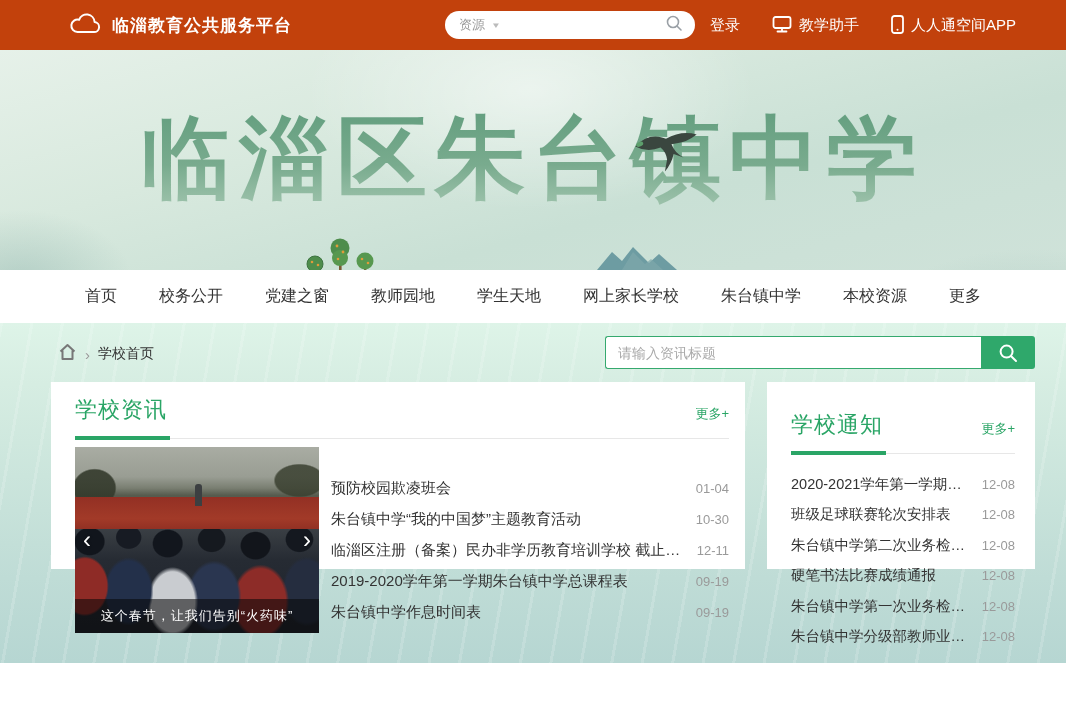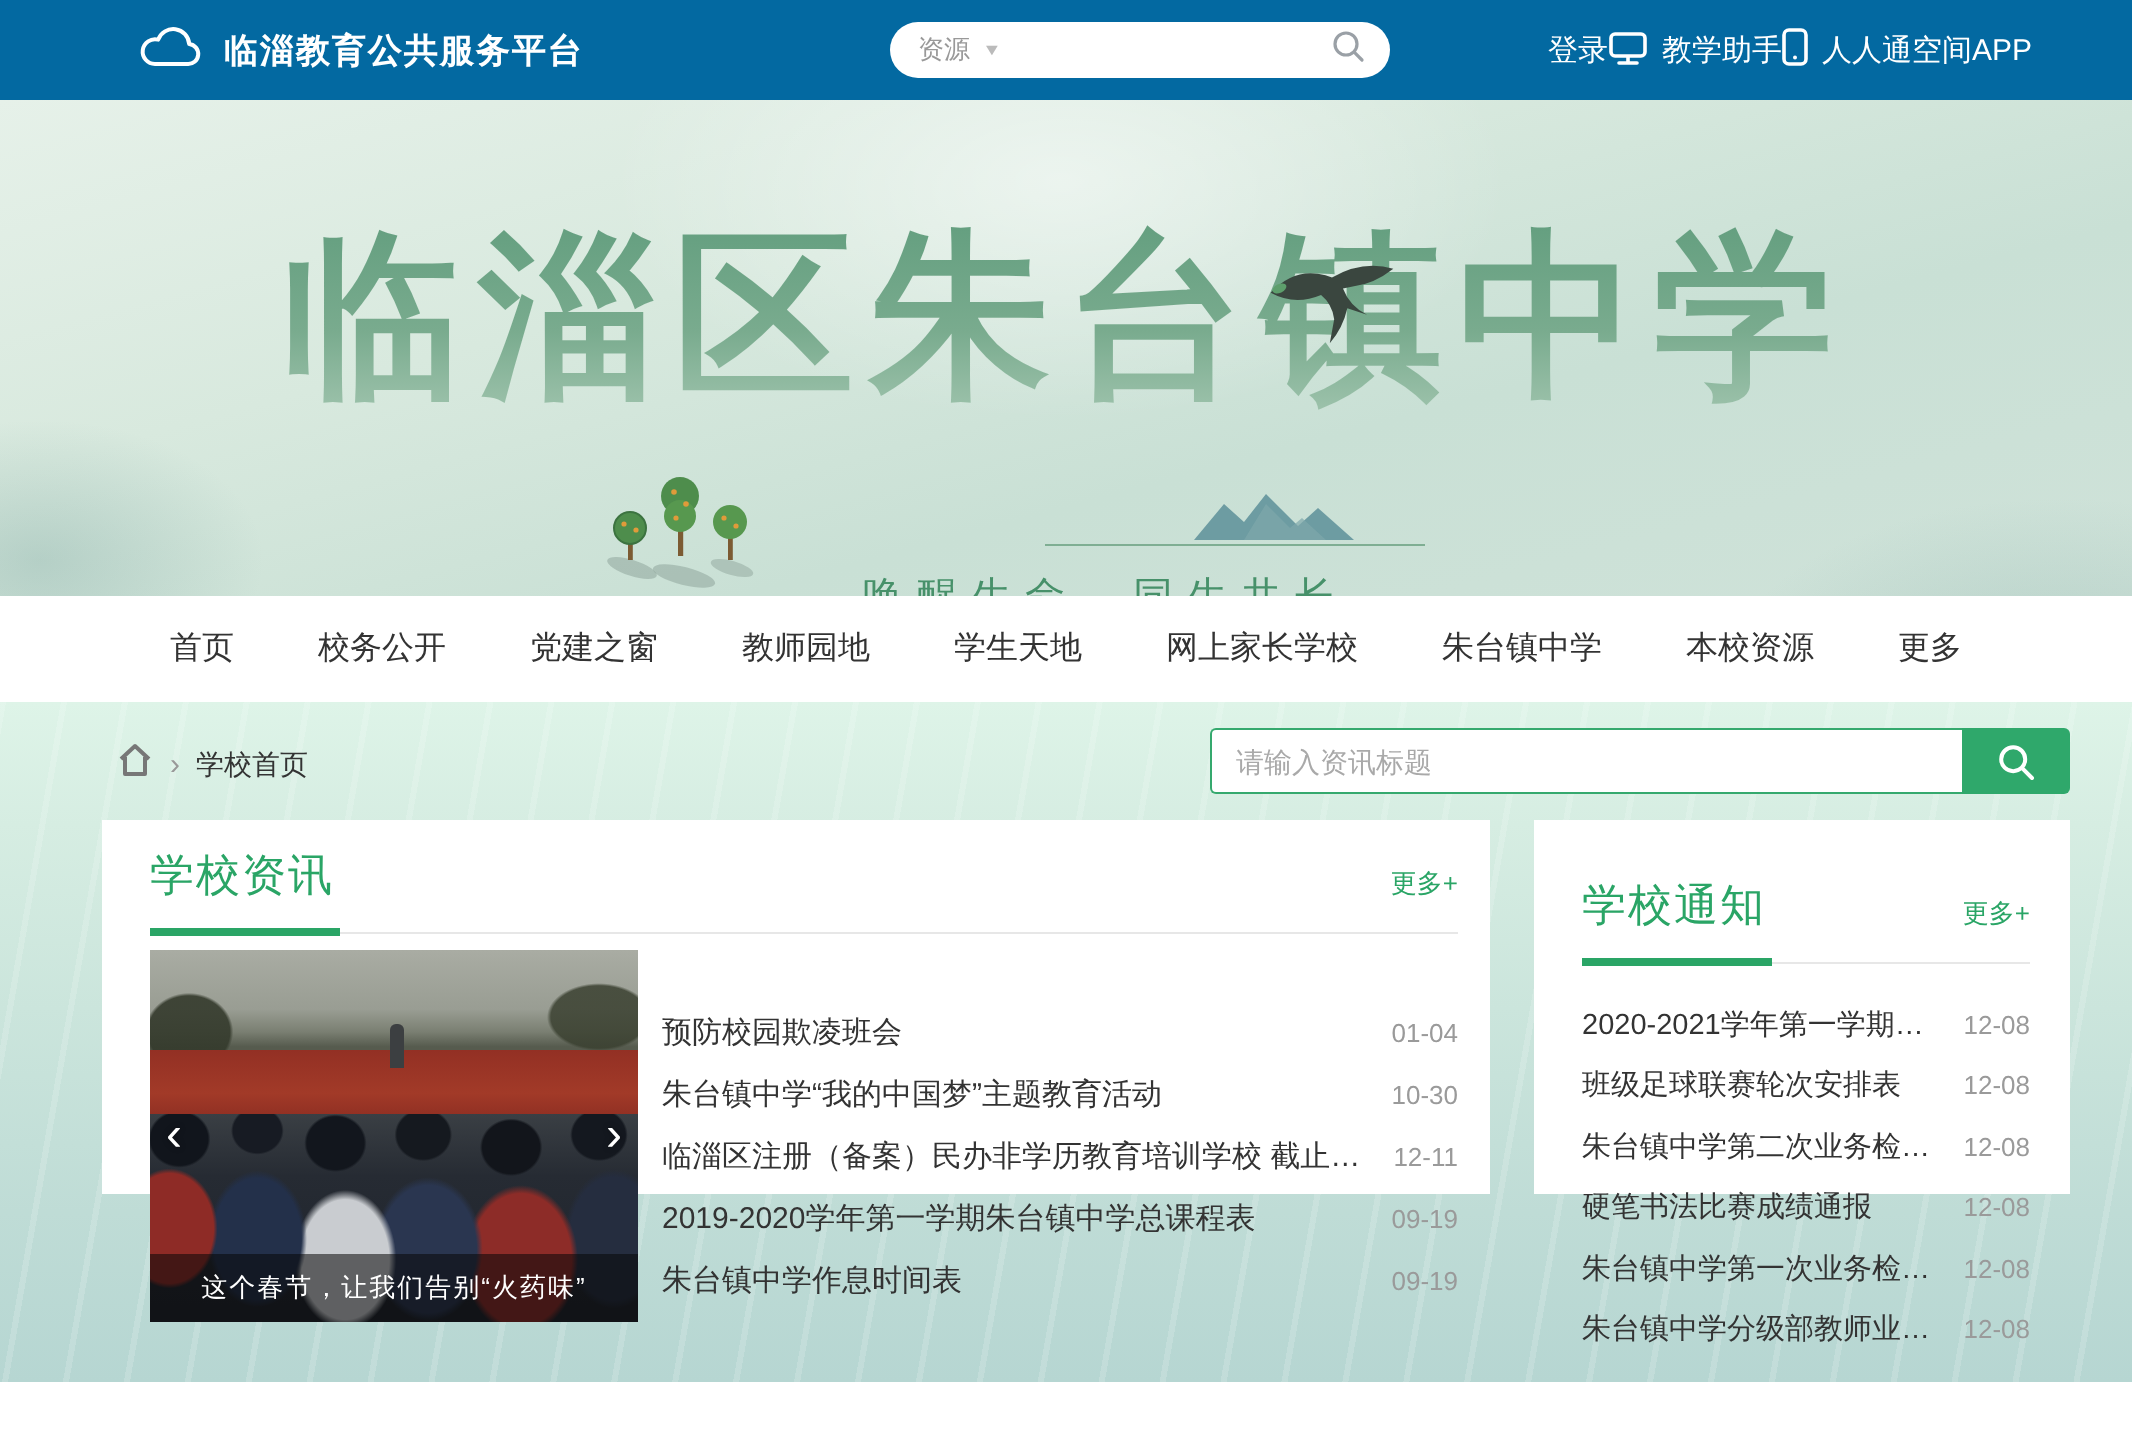--- a/index.html
+++ b/index.html
@@ -1,31 +1,31 @@
 <!DOCTYPE html>
 <html><head>
 <meta charset="utf-8">
 <style>
   * { margin:0; padding:0; box-sizing:border-box; }
   html,body { width:1066px; height:723px; overflow:hidden; }
   body { font-family:"Liberation Sans","DejaVu Sans",sans-serif; background:#fff; position:relative; }
 
   
-  .topbar { height:50px; background:#0369a1; display:flex; align-items:center; padding:1px 50px 0 68px; position:relative; }
+  .topbar { height:50px; background:#c2410c; display:flex; align-items:center; padding:1px 50px 0 68px; position:relative; }
   .brand { display:flex; align-items:center; gap:10px; cursor:pointer; }
   .brand-title { color:#fff; font-size:17px; font-weight:bold; letter-spacing:1px; }
   .top-search { position:absolute; left:445px; top:11px; width:250px; height:28px; background:#fff; border-radius:14px; display:flex; align-items:center; padding:0 12px 0 14px; }
   .top-search .scope { color:#999; font-size:13px; }
   .top-search .chev { color:#bbb; font-size:10px; margin-left:6px; transform:scaleY(.8); }
   .top-search .mag { margin-left:auto; }
-  .top-links { margin-left:auto; display:flex; align-items:center; }
+  .top-links { margin-left:auto; display:flex; align-items:center; gap:32px; }
   .top-link { color:#fff; font-size:15px; display:flex; align-items:center; gap:7px; cursor:pointer; white-space:nowrap; }
 
   
-  .banner { height:248px; position:relative; overflow:hidden;
+  .banner { height:220px; position:relative; overflow:hidden;
     background:
       radial-gradient(160px 100px at 20px 230px, rgba(110,155,150,.30), transparent 70%),
       radial-gradient(240px 130px at 1030px 290px, rgba(120,165,158,.30), transparent 70%),
       radial-gradient(300px 160px at 530px 40px, rgba(255,255,255,.5), transparent 75%),
       linear-gradient(165deg,#e6f1e9 0%, #d8e9de 35%, #c9e0d5 65%, #cfe2d9 100%);
   }
   .school-name { position:absolute; top:48px; left:0; right:0; text-align:center; font-size:90px; font-weight:bold; letter-spacing:8px; white-space:nowrap;
     background:linear-gradient(180deg,#5f9c7c 0%, #79ab8e 55%, #a9cab5 100%);
     -webkit-background-clip:text; background-clip:text; color:transparent; }
   .slogan-wrap { position:absolute; left:50%; top:235px; transform:translateX(-50%) translateX(20px); width:max-content; }

